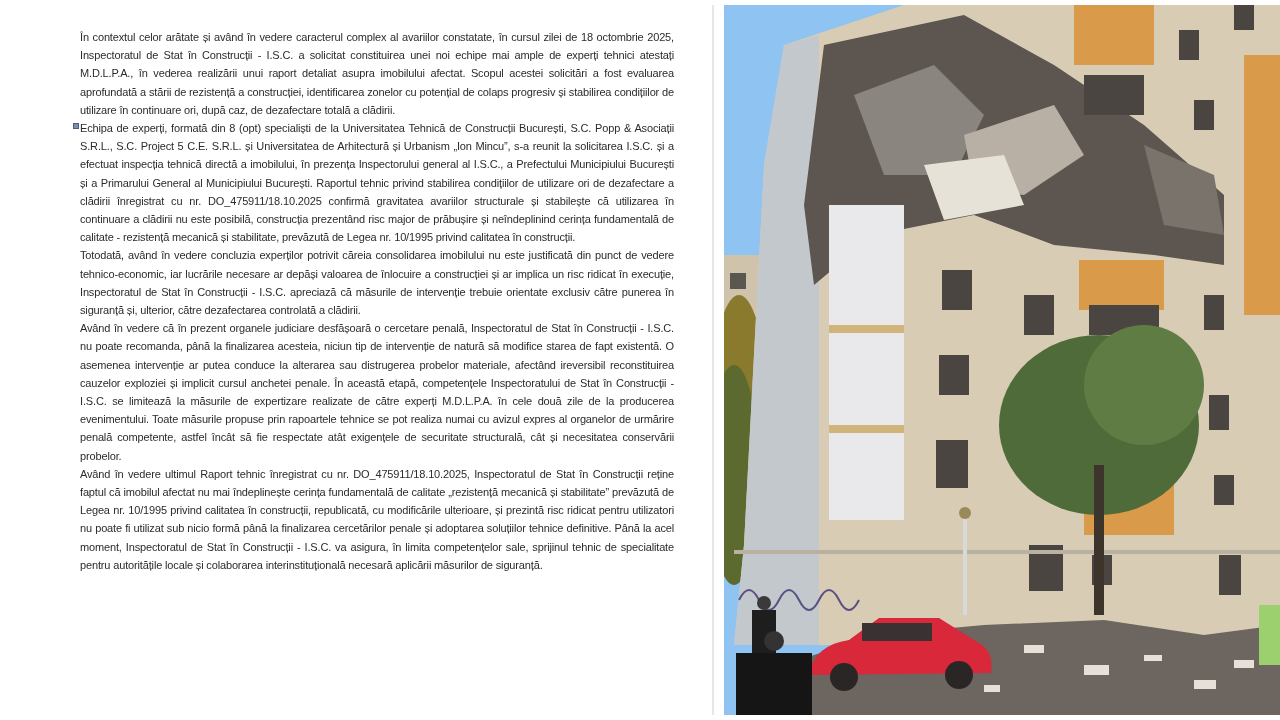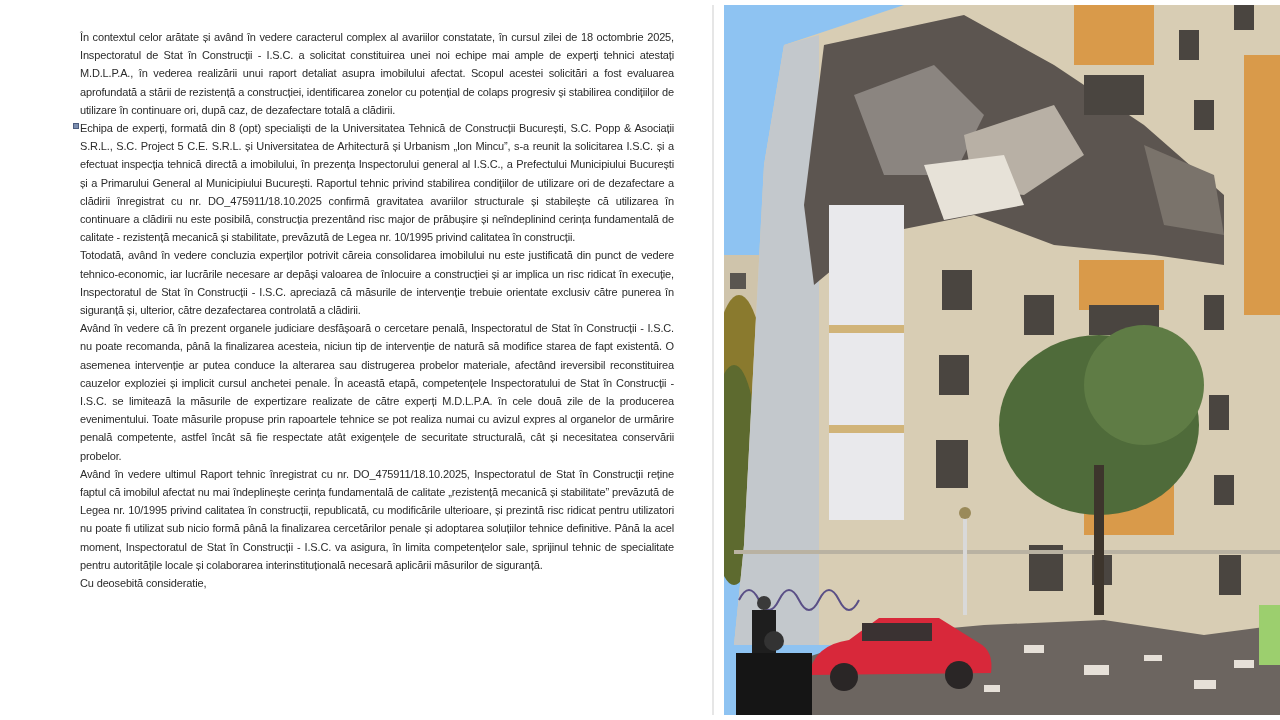--- a/index.html
+++ b/index.html
@@ -32,21 +32,20 @@
 </style>
 </head>
 <body>
 
 <div class="doc">
   <p>În contextul celor arătate și având în vedere caracterul complex al avariilor constatate, în cursul zilei de 18 octombrie 2025, Inspectoratul de Stat în Construcții - I.S.C. a solicitat constituirea unei noi echipe mai ample de experți tehnici atestați M.D.L.P.A., în vederea realizării unui raport detaliat asupra imobilului afectat. Scopul acestei solicitări a fost evaluarea aprofundată a stării de rezistență a construcției, identificarea zonelor cu potențial de colaps progresiv și stabilirea condițiilor de utilizare în continuare ori, după caz, de dezafectare totală a clădirii.</p>
   <p><span class="marker"></span><span>Echipa de experți, formată din 8 (opt) specialiști de la Universitatea Tehnică de Construcții București, S.C. Popp &amp; Asociații S.R.L., S.C. Project 5 C.E. S.R.L. și Universitatea de Arhitectură și Urbanism „Ion Mincu”, s-a reunit la solicitarea I.S.C. și a efectuat inspecția tehnică directă a imobilului, în prezența Inspectorului general al I.S.C., a Prefectului Municipiului București și a Primarului General al Municipiului București. Raportul tehnic privind stabilirea condițiilor de utilizare ori de dezafectare a clădirii înregistrat cu nr. DO_475911/18.10.2025 confirmă gravitatea avariilor structurale și stabilește că utilizarea în continuare a clădirii nu este posibilă, construcția prezentând risc major de prăbușire și neîndeplinind cerința fundamentală de calitate - rezistență mecanică și stabilitate, prevăzută de Legea nr. 10/1995 privind calitatea în construcții.</span></p>
   <p>Totodată, având în vedere concluzia experților potrivit căreia consolidarea imobilului nu este justificată din punct de vedere tehnico-economic, iar lucrările necesare ar depăși valoarea de înlocuire a construcției și ar implica un risc ridicat în execuție, Inspectoratul de Stat în Construcții - I.S.C. apreciază că măsurile de intervenție trebuie orientate exclusiv către punerea în siguranță și, ulterior, către dezafectarea controlată a clădirii.</p>
   <p>Având în vedere că în prezent organele judiciare desfășoară o cercetare penală, Inspectoratul de Stat în Construcții - I.S.C. nu poate recomanda, până la finalizarea acesteia, niciun tip de intervenție de natură să modifice starea de fapt existentă. O asemenea intervenție ar putea conduce la alterarea sau distrugerea probelor materiale, afectând ireversibil reconstituirea cauzelor exploziei și implicit cursul anchetei penale. În această etapă, competențele Inspectoratului de Stat în Construcții - I.S.C. se limitează la măsurile de expertizare realizate de către experți M.D.L.P.A. în cele două zile de la producerea evenimentului. Toate măsurile propuse prin rapoartele tehnice se pot realiza numai cu avizul expres al organelor de urmărire penală competente, astfel încât să fie respectate atât exigențele de securitate structurală, cât și necesitatea conservării probelor.</p>
   <p>Având în vedere ultimul Raport tehnic înregistrat cu nr. DO_475911/18.10.2025, Inspectoratul de Stat în Construcții reține faptul că imobilul afectat nu mai îndeplinește cerința fundamentală de calitate „rezistență mecanică și stabilitate” prevăzută de Legea nr. 10/1995 privind calitatea în construcții, republicată, cu modificările ulterioare, și prezintă risc ridicat pentru utilizatori nu poate fi utilizat sub nicio formă până la finalizarea cercetărilor penale și adoptarea soluțiilor tehnice definitive. Până la acel moment, Inspectoratul de Stat în Construcții - I.S.C. va asigura, în limita competențelor sale, sprijinul tehnic de specialitate pentru autoritățile locale și colaborarea interinstituțională necesară aplicării măsurilor de siguranță.</p>
-  <p class="close">Cu deosebită consideratie,</p>
 </div>
 
 <div class="divider"></div>
 
 <div class="photo" title="Apartment block with facade destroyed by explosion, red car covered in debris in front">
   <svg width="556" height="710" viewBox="0 0 556 710" xmlns="http://www.w3.org/2000/svg">
 
     <rect x="0" y="0" width="556" height="710" fill="#8ec3f2"></rect>
 
     <rect x="0" y="250" width="45" height="120" fill="#cfc4ab"></rect>

